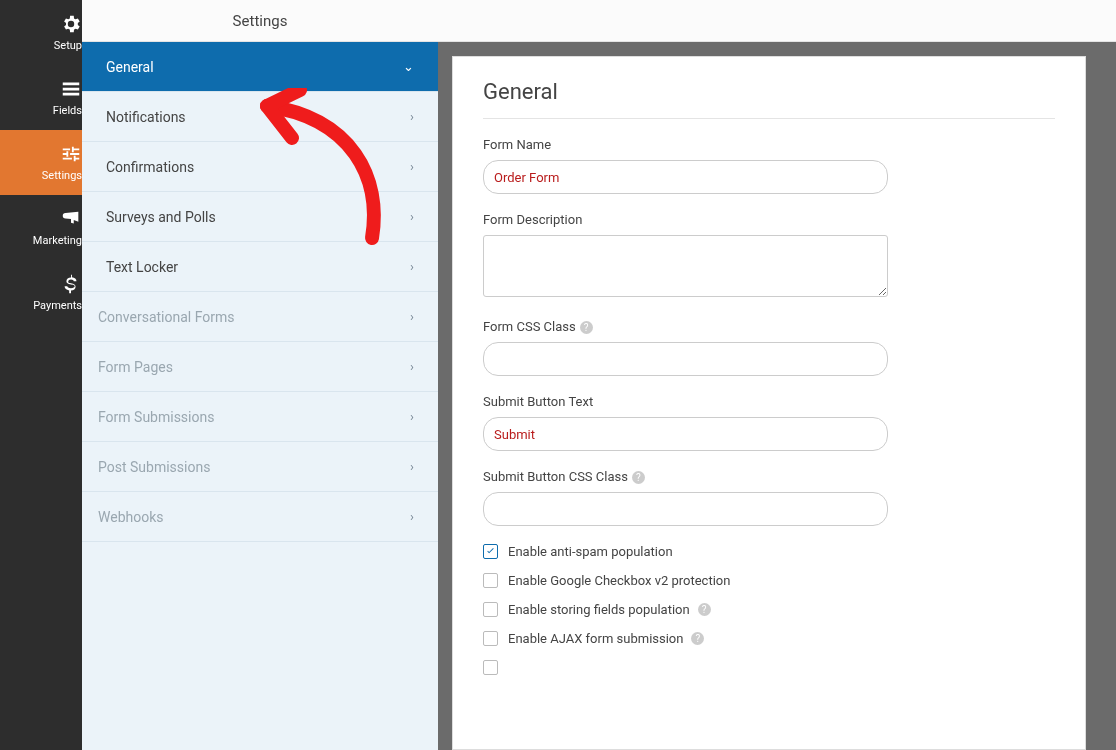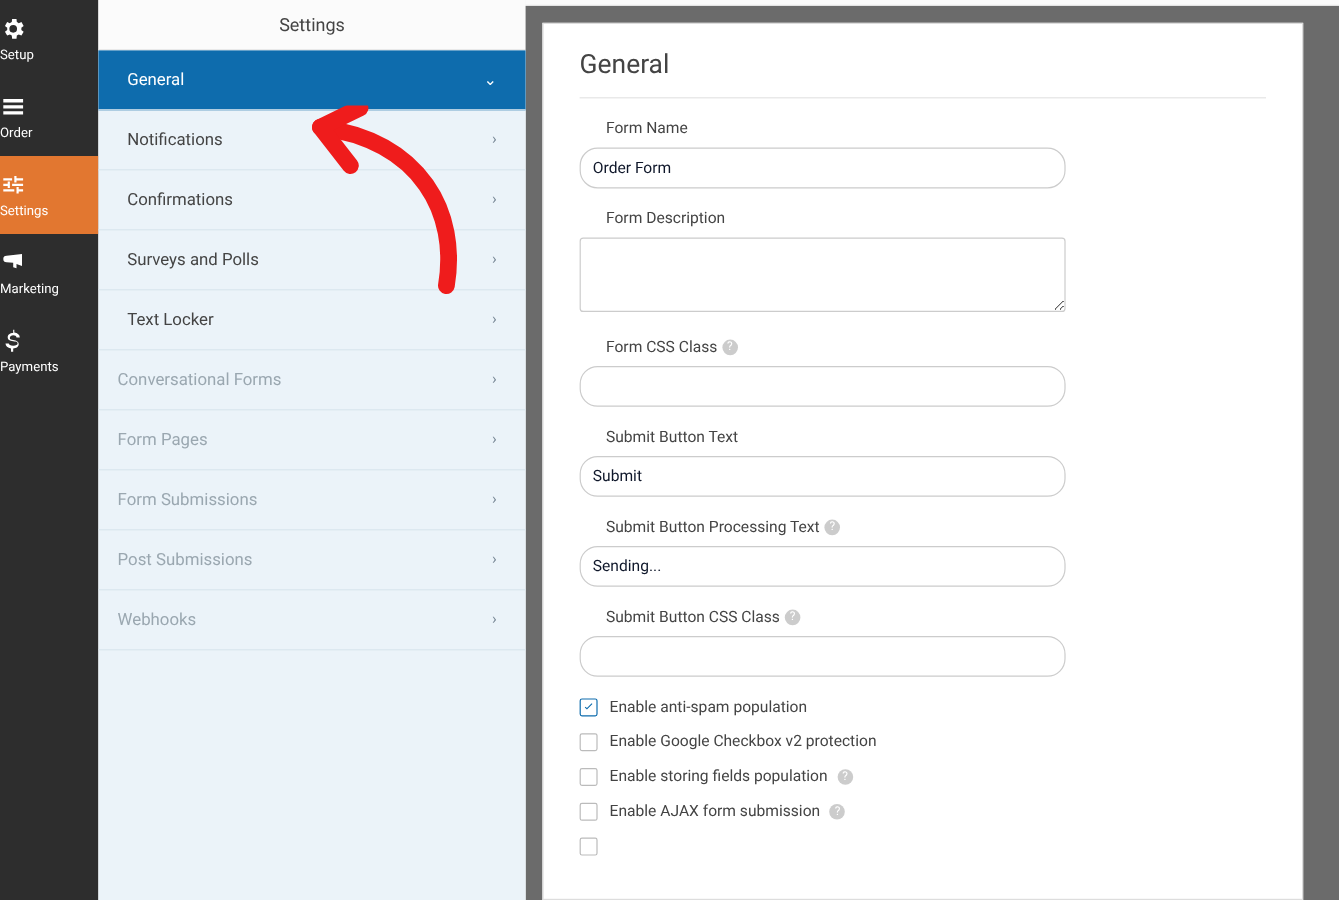--- a/index.html
+++ b/index.html
@@ -1,19 +1,19 @@
 <!DOCTYPE html>
 <html><head>
 <meta charset="utf-8">
 <style>
 * { margin:0; padding:0; box-sizing:border-box; font-family:-apple-system,BlinkMacSystemFont,"Segoe UI",Roboto,sans-serif; }
 body { width:1116px; height:750px; display:flex; background:#f7f7f7; overflow:hidden; }
 
 .vnav { width:82px; background:#2d2d2d; display:flex; flex-direction:column; }
-.vnav-item { height:65px; display:flex; flex-direction:column; align-items:flex-start; justify-content:center; color:#fff; cursor:pointer; }
+.vnav-item { height:65px; display:flex; flex-direction:column; align-items:flex-end; justify-content:center; color:#fff; cursor:pointer; }
 .vnav-item.active { background:#e27730; }
 .vnav-item svg { width:22px; height:22px; fill:#fff; margin-bottom:4px; }
 .vnav-item span { font-size:11px; }
 
 .midcol { flex:0 0 356px; display:flex; flex-direction:column; }
 .topbar { height:42px; background:#fbfbfb; border-bottom:1px solid #e4e4e4; display:flex; align-items:center; justify-content:center; }
 .topbar-title { font-size:15px; color:#444; }
 .menuwrap { background:#ebf3f9; flex:1; padding-top:0; position:relative; }
 .menu-item { height:50px; display:flex; align-items:center; justify-content:space-between; padding:0 24px 0 24px; font-size:14px; color:#444; border-bottom:1px solid #d9e5ee; cursor:pointer; }
 .menu-item.active { background:#0e6cad; color:#fff; }
@@ -21,23 +21,23 @@
 .chev { font-size:13px; color:#7a8997; }
 .menu-item.active .chev { color:#fff; }
 
 .rightcol { flex:1; display:flex; flex-direction:column; }
 .rightcol .rtop { height:42px; background:#fbfbfb; border-bottom:1px solid #e4e4e4; }
 .rbody { flex:1; background:#6b6b6b; padding:14px 30px 0 14px; }
 .card { background:#fff; border:1px solid #ddd; padding:22px 30px; height:100%; overflow:hidden; }
 .card h2 { font-size:22px; color:#444; font-weight:400; padding-bottom:14px; }
 .divider { border:none; border-top:1px solid #e4e4e4; margin-bottom:18px; }
 .fgroup { margin-bottom:18px; }
-.flabel { font-size:13px; color:#444; display:block; margin-bottom:8px;margin-left:22px; }
+.flabel { font-size:13px; color:#444; display:block; margin-bottom:8px; }
 .help { display:inline-block; width:13px; height:13px; border-radius:50%; background:#ccc; color:#fff; font-size:10px; line-height:13px; text-align:center; margin-left:4px; vertical-align:middle; }
-.tinput { width:405px; height:34px; border:1px solid #ccc; border-radius:15px; padding:0 10px; font-size:13px; color:#0f172a; }
+.tinput { width:405px; height:34px; border:1px solid #ccc; border-radius:15px; padding:0 10px; font-size:13px; color:#b91c1c; }
 .tarea { width:405px; height:62px; border:1px solid #ccc; border-radius:3px; padding:8px 10px; font-size:13px; resize:both; }
 .cbrow { display:flex; align-items:center; font-size:13px; color:#444; margin-bottom:14px; }
 .cbox { width:15px; height:15px; border:1px solid #bbb; border-radius:2px; margin-right:10px; display:flex; align-items:center; justify-content:center; }
 .cbox.checked { border-color:#0e6cad; }
 .cbox.checked svg { width:11px; height:11px; fill:#0e6cad; }
 
 .arrow { position:absolute; top:46px; left:140px; pointer-events:none; }
 .arrow svg { width:180px; height:170px; }
 </style>
 </head>
@@ -47,21 +47,21 @@
   <div class="vnav-item">
     <svg viewBox="0 0 24 24">
         <path d="M19.4 13a7.5 7.5 0 000-2l2.1-1.6-2-3.5-2.5 1a7.6 7.6 0 00-1.7-1L15 3h-4l-.3 2.9a7.6 7.6 0 00-1.7 1l-2.5-1-2 3.5L6.6 11a7.5 7.5 0 000 2l-2.1 1.6 2 3.5 2.5-1a7.6 7.6 0 001.7 1L11 21h4l.3-2.9a7.6 7.6 0 001.7-1l2.5 1 2-3.5zM12 15.5A3.5 3.5 0 1115.5 12 3.5 3.5 0 0112 15.5z"></path>
       </svg>
     <span>Setup</span>
   </div>
   <div class="vnav-item">
     <svg viewBox="0 0 24 24">
         <path d="M3 5h18v3H3zm0 5.5h18v3H3zM3 16h18v3H3z"></path>
       </svg>
-    <span>Order</span>
+    <span>Fields</span>
   </div>
   <div class="vnav-item active">
     <svg viewBox="0 0 24 24">
         <path d="M3 6h8v2H3zm12 0h6v2h-6zm-2-2h2v6h-2zM3 11h4v2H3zm8 0h10v2H11zM7 9h2v6H7zM3 16h10v2H3zm14 0h4v2h-4zm-2-2h2v6h-2z"></path>
       </svg>
     <span>Settings</span>
   </div>
   <div class="vnav-item">
     <svg viewBox="0 0 24 24">
         <path d="M20 4v11l-5-2v4l-3-1v-4l-6-.5A3 3 0 013 8.5 3 3 0 016 5.5L20 4z"></path>
@@ -151,24 +151,20 @@
       <div class="fgroup">
         <label class="flabel"><span>Form CSS Class</span><span class="help">?</span></label>
         <input class="tinput" style="">
       </div>
 
       <div class="fgroup">
         <label class="flabel">Submit Button Text</label>
         <input class="tinput" value="Submit" style="">
       </div>
 
-      <div class="fgroup">
-        <label class="flabel"><span>Submit Button Processing Text</span><span class="help">?</span></label>
-        <input class="tinput" value="Sending..." style="">
-      </div>
 
       <div class="fgroup">
         <label class="flabel"><span>Submit Button CSS Class</span><span class="help">?</span></label>
         <input class="tinput" style="">
       </div>
 
       <div class="cbrow">
           <span class="cbox checked">
             <svg viewBox="0 0 24 24">
               <path d="M9 16l-4-4 1.4-1.4L9 13.2l8.6-8.6L19 6z"></path>

